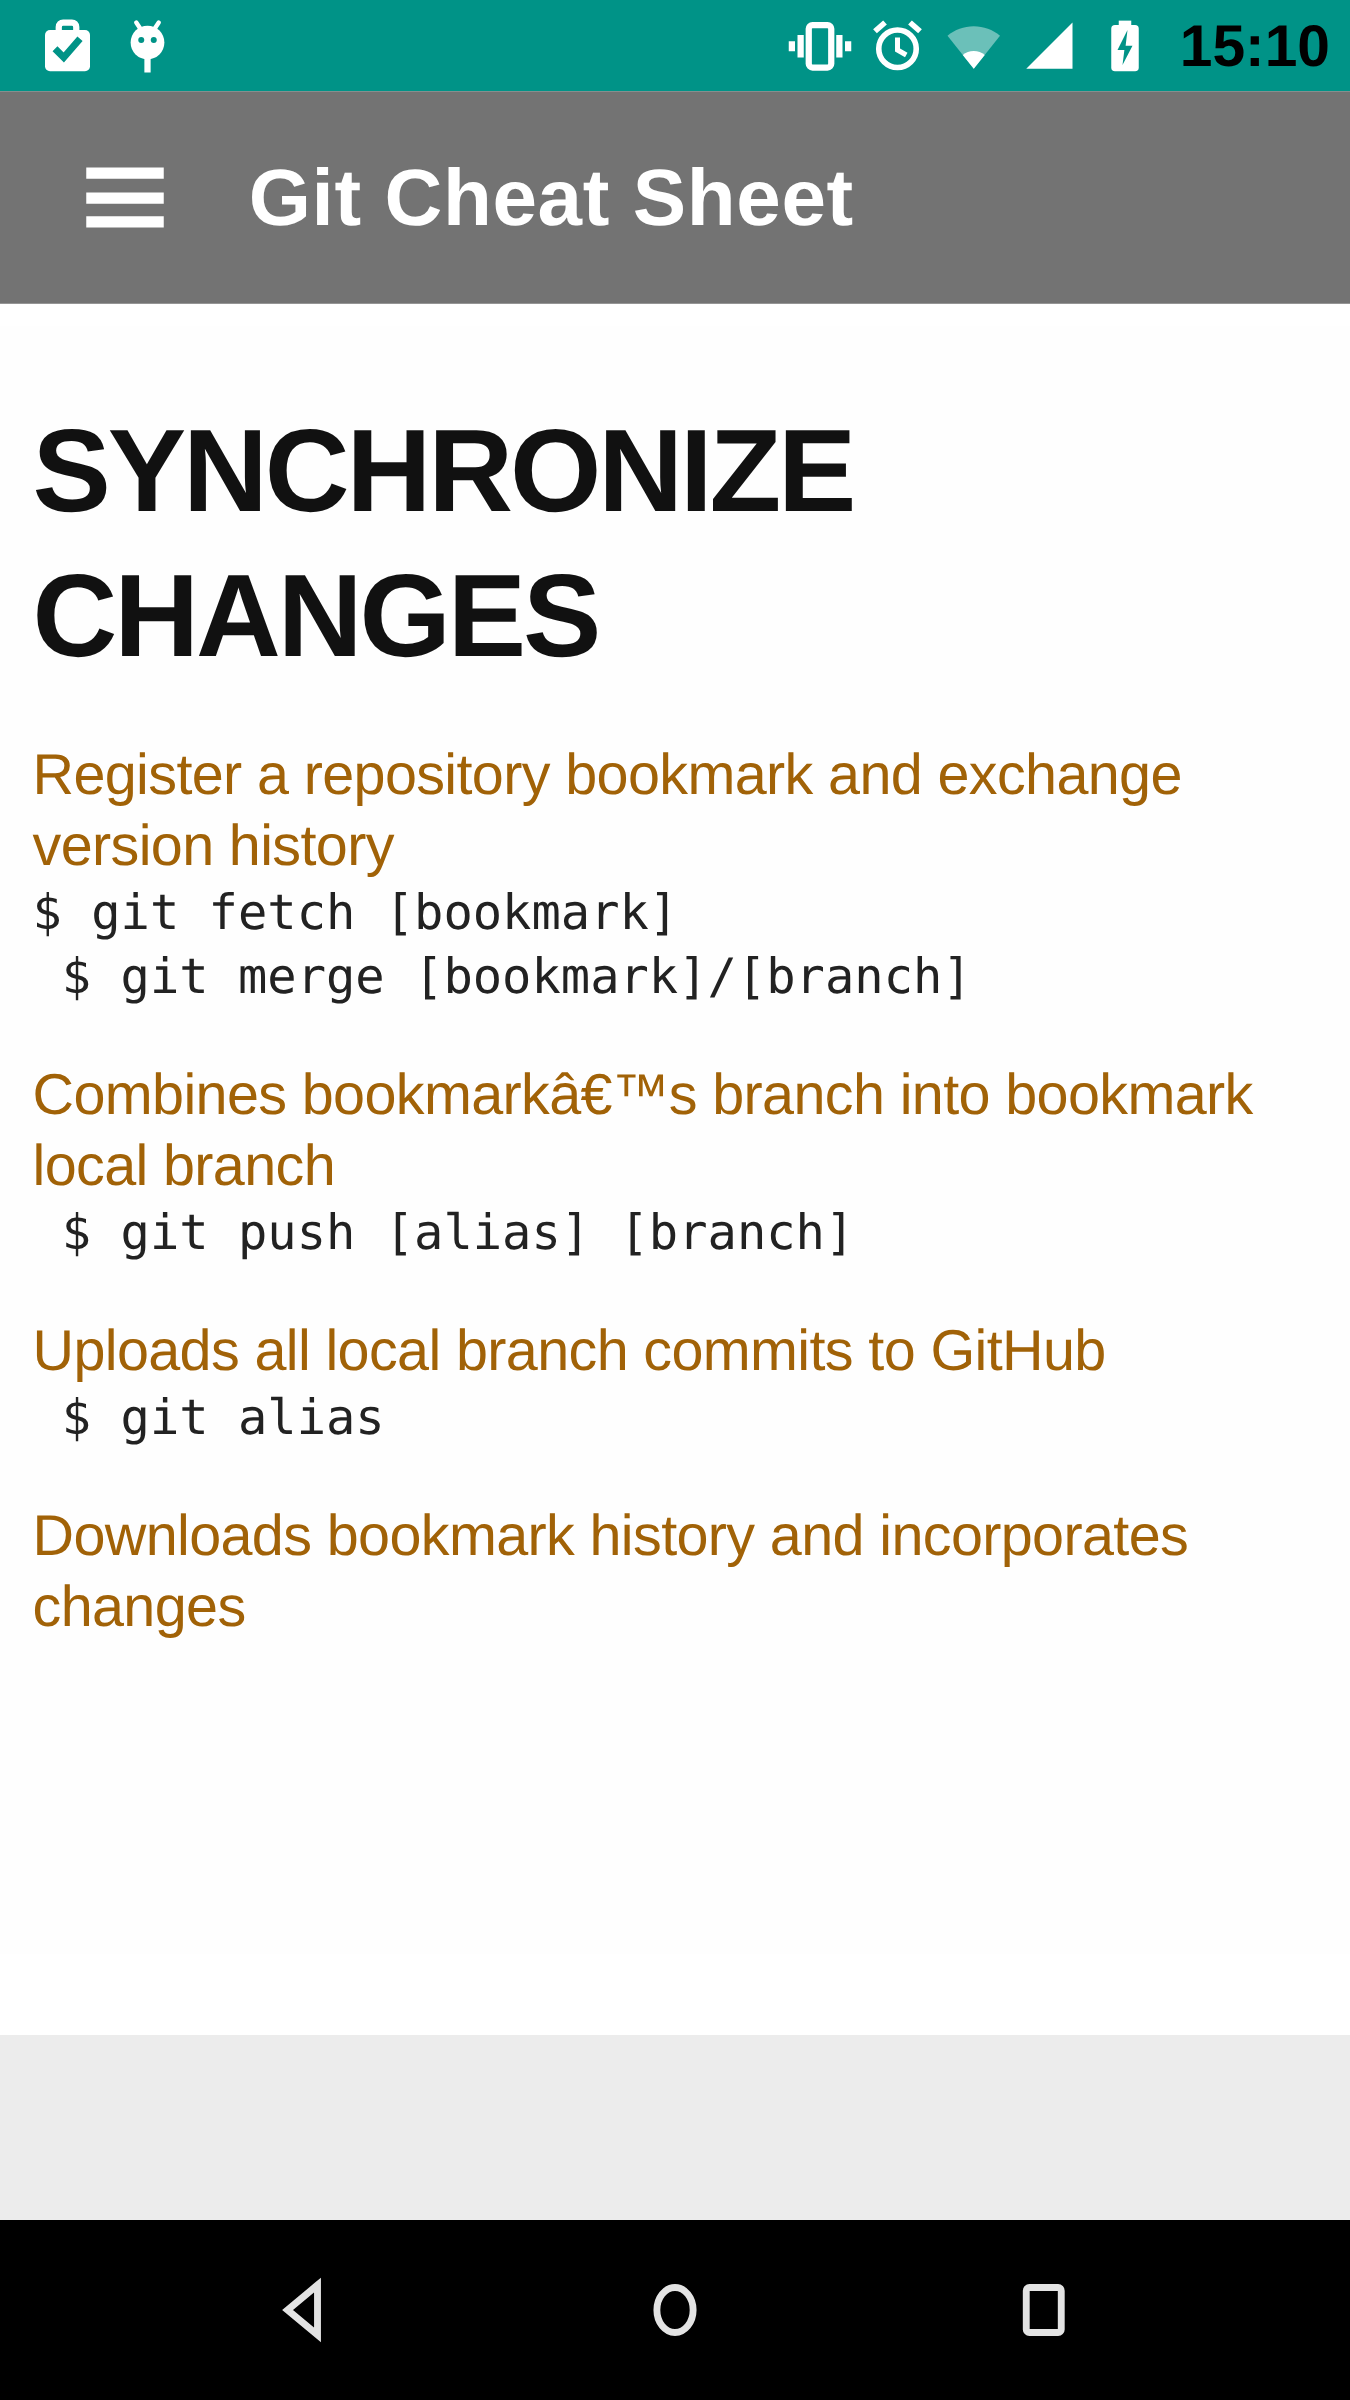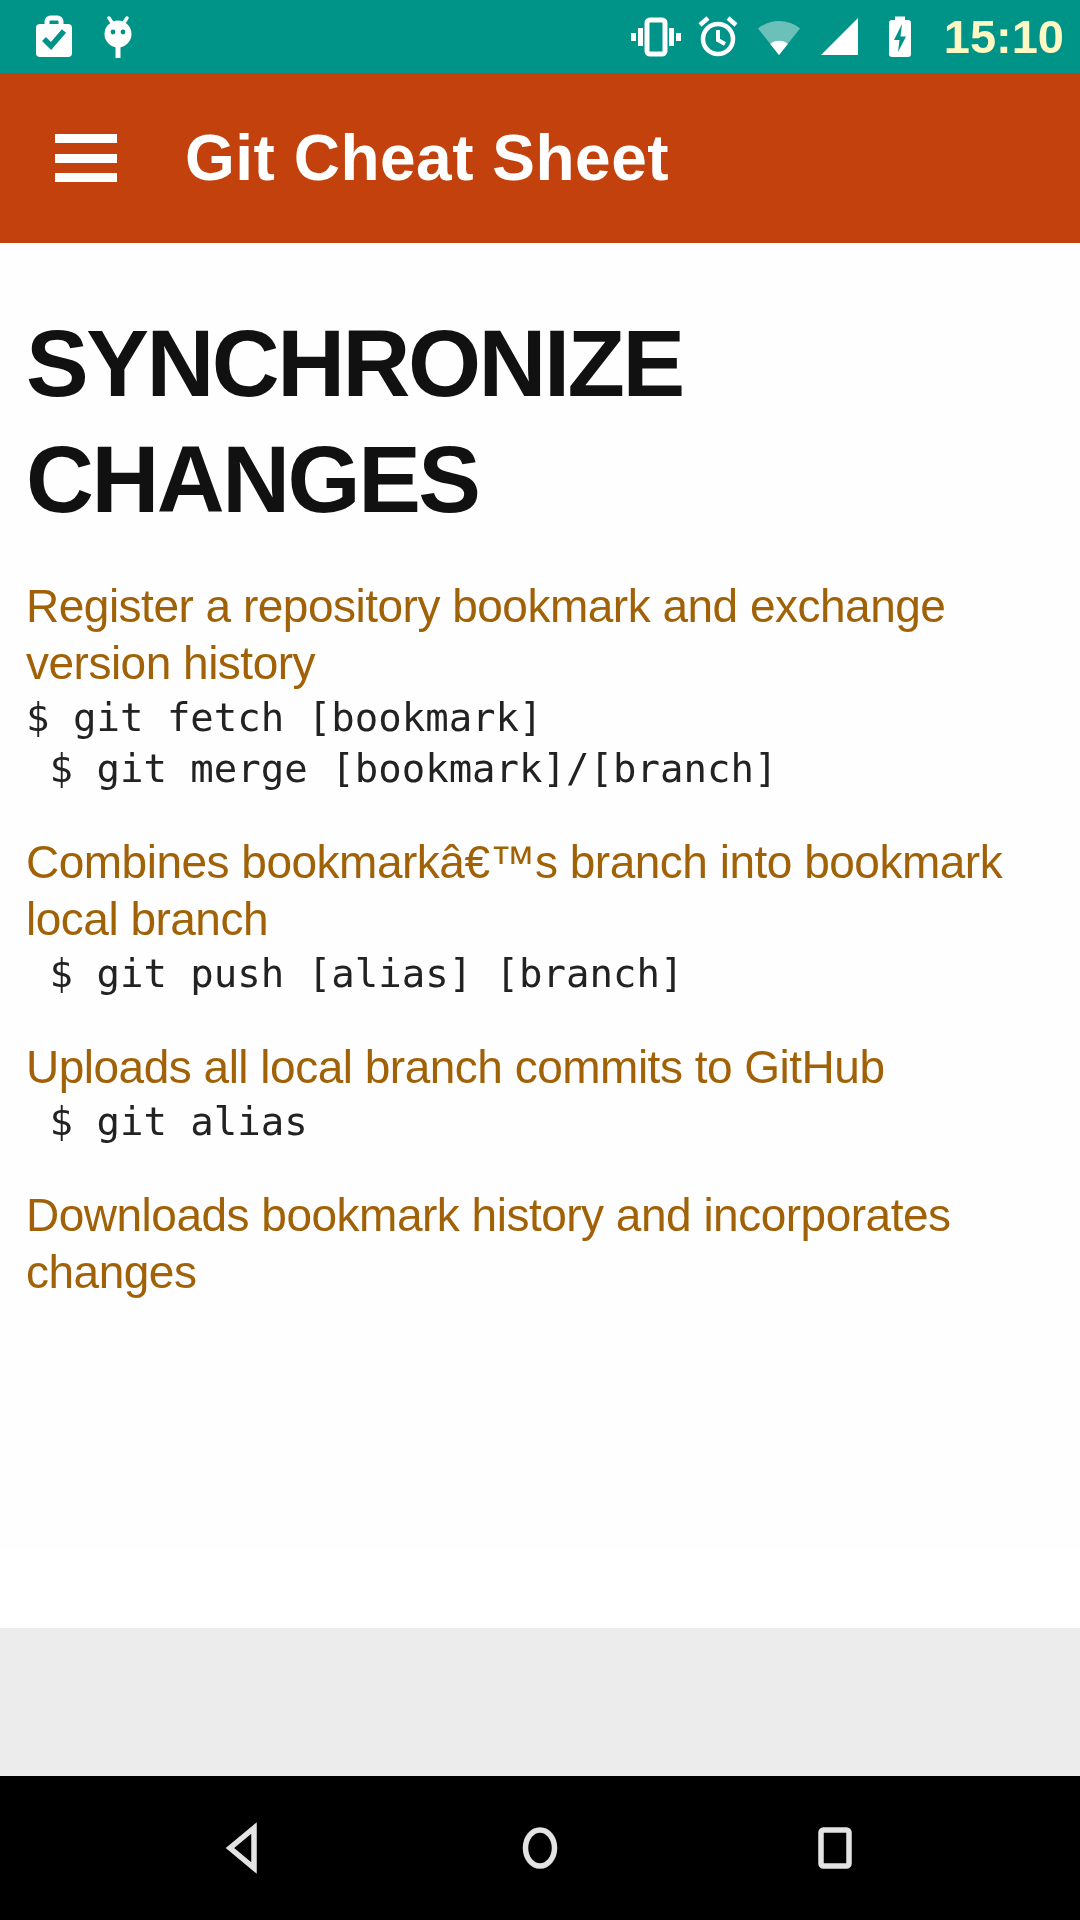--- a/index.html
+++ b/index.html
@@ -16,41 +16,41 @@
     position: absolute; top: 0; left: 0; width: 1080px; height: 73px;
     background: #009387;
     display: flex; align-items: center;
     padding: 0 16px 0 30px;
     color: #ffffff;
   }
   .status-left { display: flex; align-items: center; gap: 16px; }
   .status-right { display: flex; align-items: center; gap: 12px; margin-left: auto; }
   .status-bar svg { display: block; }
   .status-time {
-    font-size: 47px; font-weight: 700; color: #fef9c3;
+    font-size: 47px; font-weight: 700; color: #000000;
     letter-spacing: 0px; margin-left: 8px; line-height: 73px;
   }
 
   
   .app-bar {
     position: absolute; top: 73px; left: 0; width: 1080px; height: 170px;
-    background: #c2410c;
+    background: #737373;
     display: flex; align-items: center;
-    padding: 0 40px 0 55px;
+    padding: 0 40px 0 69px;
   }
   .hamburger { width: 62px; height: 48px; display: flex; flex-direction: column; justify-content: space-between; cursor: pointer; }
   .hamburger .bar { height: 9px; background: #ffffff; width: 62px; }
   .app-title {
     color: #ffffff; font-size: 64px; font-weight: 700;
     margin-left: 68px; letter-spacing: 0.5px;
   }
 
   
   .content {
-    position: absolute; top: 248px; left: 0; width: 1080px; height: 1302px;
+    position: absolute; top: 261px; left: 0; width: 1080px; height: 1302px;
     background: #fefefe; overflow: hidden;
     padding: 0 26px;
     color: #1b1b1b;
   }
   .page-heading {
     margin-top: 58px;
     font-size: 94px; line-height: 116px; font-weight: 700;
     letter-spacing: -2.5px; color: #111111;
     max-width: 700px;
   }

